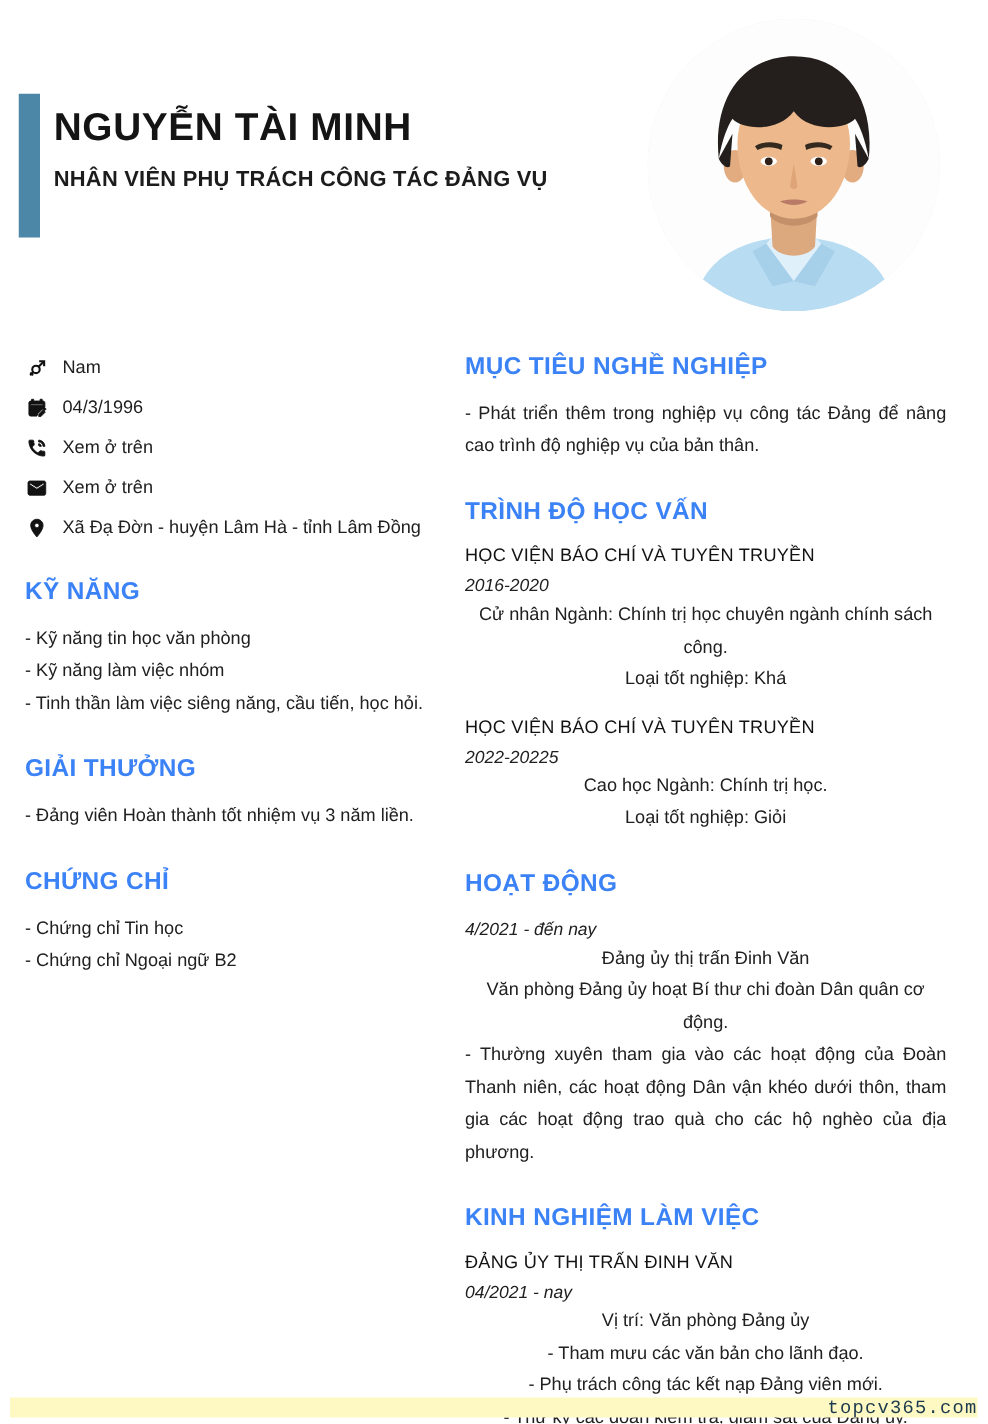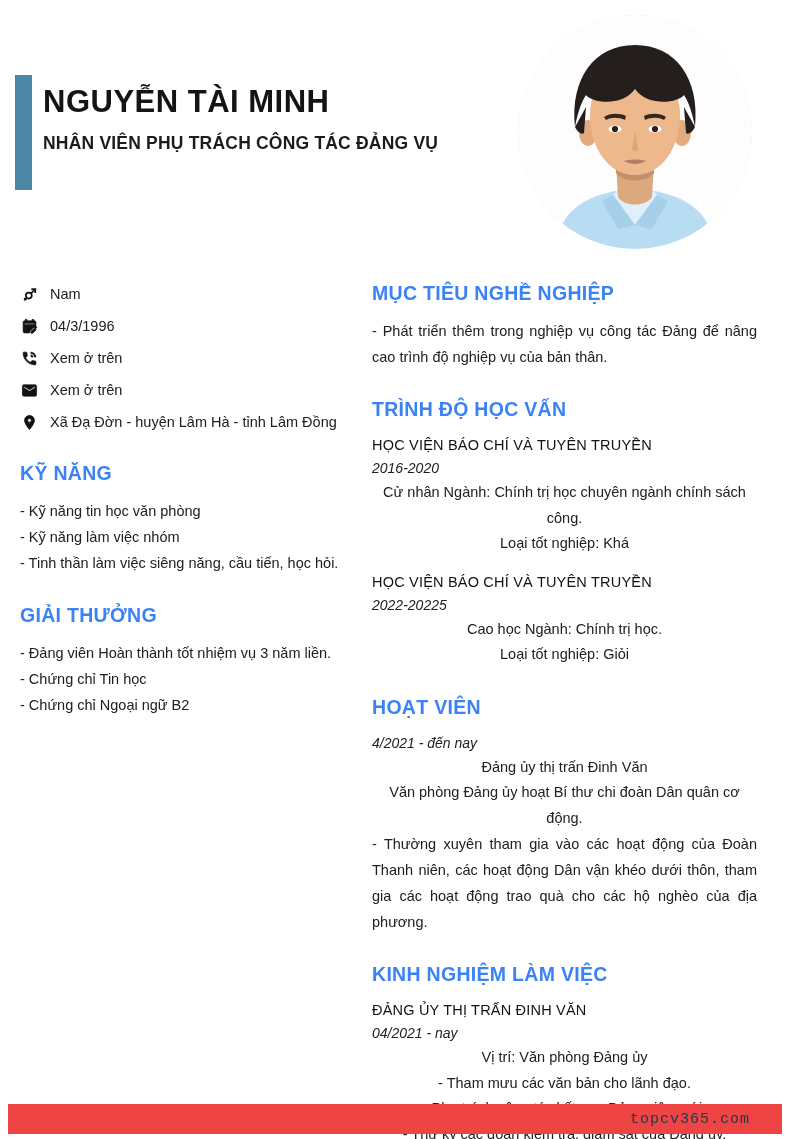--- a/index.html
+++ b/index.html
@@ -98,26 +98,25 @@
     font-style: italic;
     line-height: 23px;
   }
   .entry-line { font-size: 14.5px; line-height: 25.5px; text-align: center; }
   .entry .para { margin-top: 0; }
 
   
   .footer-bar {
     position: absolute;
     left: 8px; right: 8px; bottom: 5px;
-    height: 30px;
-    background: #ef4444;
+    height: 16px;
+    background: #fef9c3;
     display: flex;
     align-items: center;
     justify-content: flex-end;
-    padding-right: 32px;
   }
   .footer-site {
     font-family: "Liberation Mono", monospace;
     font-size: 15px;
     color: #1c3a4d;
     letter-spacing: 1px;
   }
 </style>
 </head>
 <body>
@@ -230,20 +229,21 @@
         <div>- Kỹ năng tin học văn phòng</div>
         <div>- Kỹ năng làm việc nhóm</div>
         <div>- Tinh thần làm việc siêng năng, cầu tiến, học hỏi.</div>
       </div>
 
       <h2 class="section-title">GIẢI THƯỞNG</h2>
       <div class="plain-list">
         <div>- Đảng viên Hoàn thành tốt nhiệm vụ 3 năm liền.</div>
       </div>
 
+      <h2 class="section-title">CHỨNG CHỈ</h2>
       <div class="plain-list">
         <div>- Chứng chỉ Tin học</div>
         <div>- Chứng chỉ Ngoại ngữ B2</div>
       </div>
 
     </div>
 
     <div class="col-right">
 
       <h2 class="section-title">MỤC TIÊU NGHỀ NGHIỆP</h2>
@@ -256,21 +256,21 @@
         <div class="entry-line">Cử nhân Ngành: Chính trị học chuyên ngành chính sách công.</div>
         <div class="entry-line">Loại tốt nghiệp: Khá</div>
       </div>
       <div class="entry">
         <div class="entry-org">HỌC VIỆN BÁO CHÍ VÀ TUYÊN TRUYỀN</div>
         <div class="entry-period">2022-20225</div>
         <div class="entry-line">Cao học Ngành: Chính trị học.</div>
         <div class="entry-line">Loại tốt nghiệp: Giỏi</div>
       </div>
 
-      <h2 class="section-title">HOẠT VIÊN</h2>
+      <h2 class="section-title">HOẠT ĐỘNG</h2>
       <div class="entry">
         <div class="entry-period">4/2021 - đến nay</div>
         <div class="entry-line">Đảng ủy thị trấn Đinh Văn</div>
         <div class="entry-line">Văn phòng Đảng ủy hoạt Bí thư chi đoàn Dân quân cơ động.</div>
         <div class="para">- Thường xuyên tham gia vào các hoạt động của Đoàn Thanh niên, các hoạt động Dân vận khéo dưới thôn, tham gia các hoạt động trao quà cho các hộ nghèo của địa phương.</div>
       </div>
 
       <h2 class="section-title">KINH NGHIỆM LÀM VIỆC</h2>
       <div class="entry">
         <div class="entry-org">ĐẢNG ỦY THỊ TRẤN ĐINH VĂN</div>

